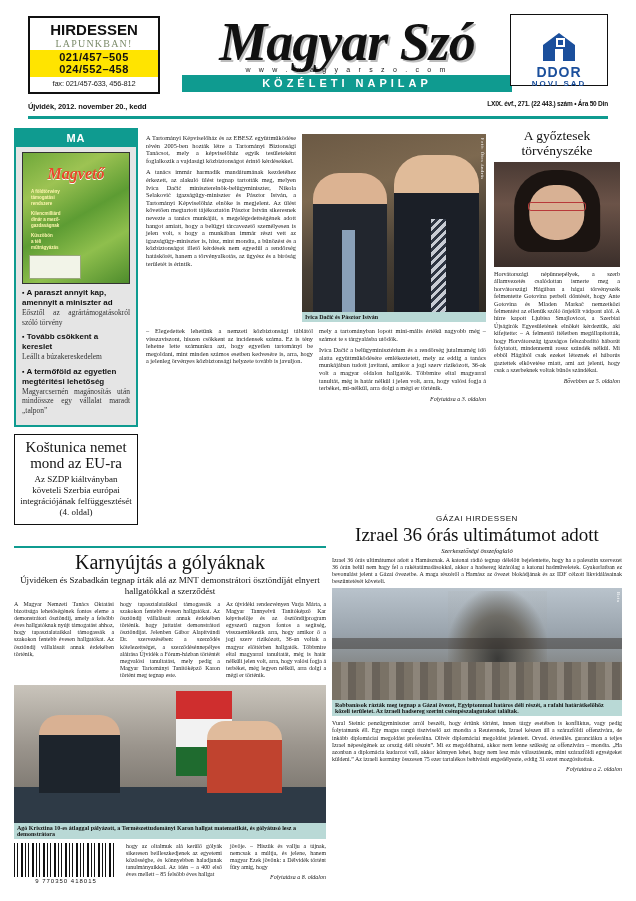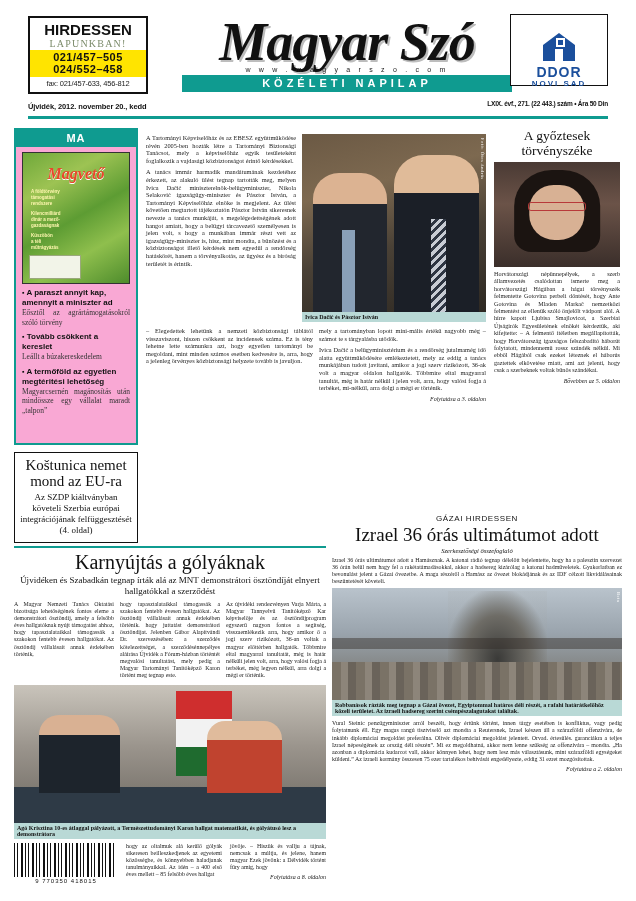--- a/index.html
+++ b/index.html
@@ -10,21 +10,21 @@
     font-family: "Liberation Serif", serif;
     color: #111;
     overflow: hidden;
     position: relative;
   }
   .page { position: relative; width:636px; height:901px; padding: 8px 14px; }
 
   
   .masthead { position: relative; height: 112px; }
   .ad-box {
-    position:absolute; left:14px; top:8px; width:120px; height:78px;
+    position:absolute; left:14px; top:8px; width:132px; height:78px;
     border:2px solid #111; background:#fff; text-align:center;
     font-family:"Liberation Sans", sans-serif;
   }
   .ad-l1 { font-size:15px; font-weight:bold; letter-spacing:0px; margin-top:3px; color:#111; }
   .ad-l2 { font-size:10px; letter-spacing:1.2px; color:#7b8b6a; font-family:"Liberation Serif",serif; }
   .ad-phone { background:#ffe400; padding:1px 0 2px; margin-top:1px; }
   .ad-phone div { font-size:11px; font-weight:bold; letter-spacing:0.5px; color:#111; }
   .ad-fax { font-size:7.5px; margin-top:2px; color:#222; letter-spacing:-0.2px; }
   .dateline {
     position:absolute; left:14px; top:94px; font-size:7.5px; font-weight:bold;
@@ -52,21 +52,21 @@
     font-family:"Liberation Sans",sans-serif; color:#111; letter-spacing:-0.2px; white-space:nowrap;}
   .rule-teal { position:absolute; left:14px; right:14px; top:108px; height:3px; background:#0f9b90; }
 
   
   .body-area { position:relative; margin-top:8px; display:flex; gap:8px; }
   .col-left { width:124px; flex:0 0 124px; }
   .col-mid  { width:340px; flex:0 0 340px; }
   .col-right{ width:126px; flex:0 0 126px; }
 
   
-  .ma-box { border:2px solid #0f9b90; padding:0 0 23px; background:#f9a8d4; }
+  .ma-box { border:2px solid #0f9b90; padding:0 0 5px; background:#e5e5e5; }
   .ma-head { background:#0f9b90; color:#fff; text-align:center; font-family:"Liberation Sans",sans-serif;
              font-weight:bold; font-size:11px; letter-spacing:1px; padding:2px 0 3px; }
   .ma-cover { margin:5px 6px 4px; height:132px; border:1px solid #333; position:relative; overflow:hidden;
               background: linear-gradient(150deg,#6fa83a 0%, #9dc353 25%, #5d9c33 50%, #8fbf4d 72%, #4e8c2c 100%); }
   .ma-cover .mg-title { position:absolute; top:12px; left:0; right:0; text-align:center;
       font-family:"Liberation Serif",serif; font-weight:bold; font-style:italic; font-size:16px; color:#e8472a;
       text-shadow:0 1px 0 #fff; }
   .ma-cover .mg-lines { position:absolute; top:36px; left:8px; width:58px; }
   .ma-cover .mg-lines span { display:block; font-size:4.5px; color:#fff7b0; font-weight:bold; line-height:6px;
       font-family:"Liberation Sans",sans-serif; }

